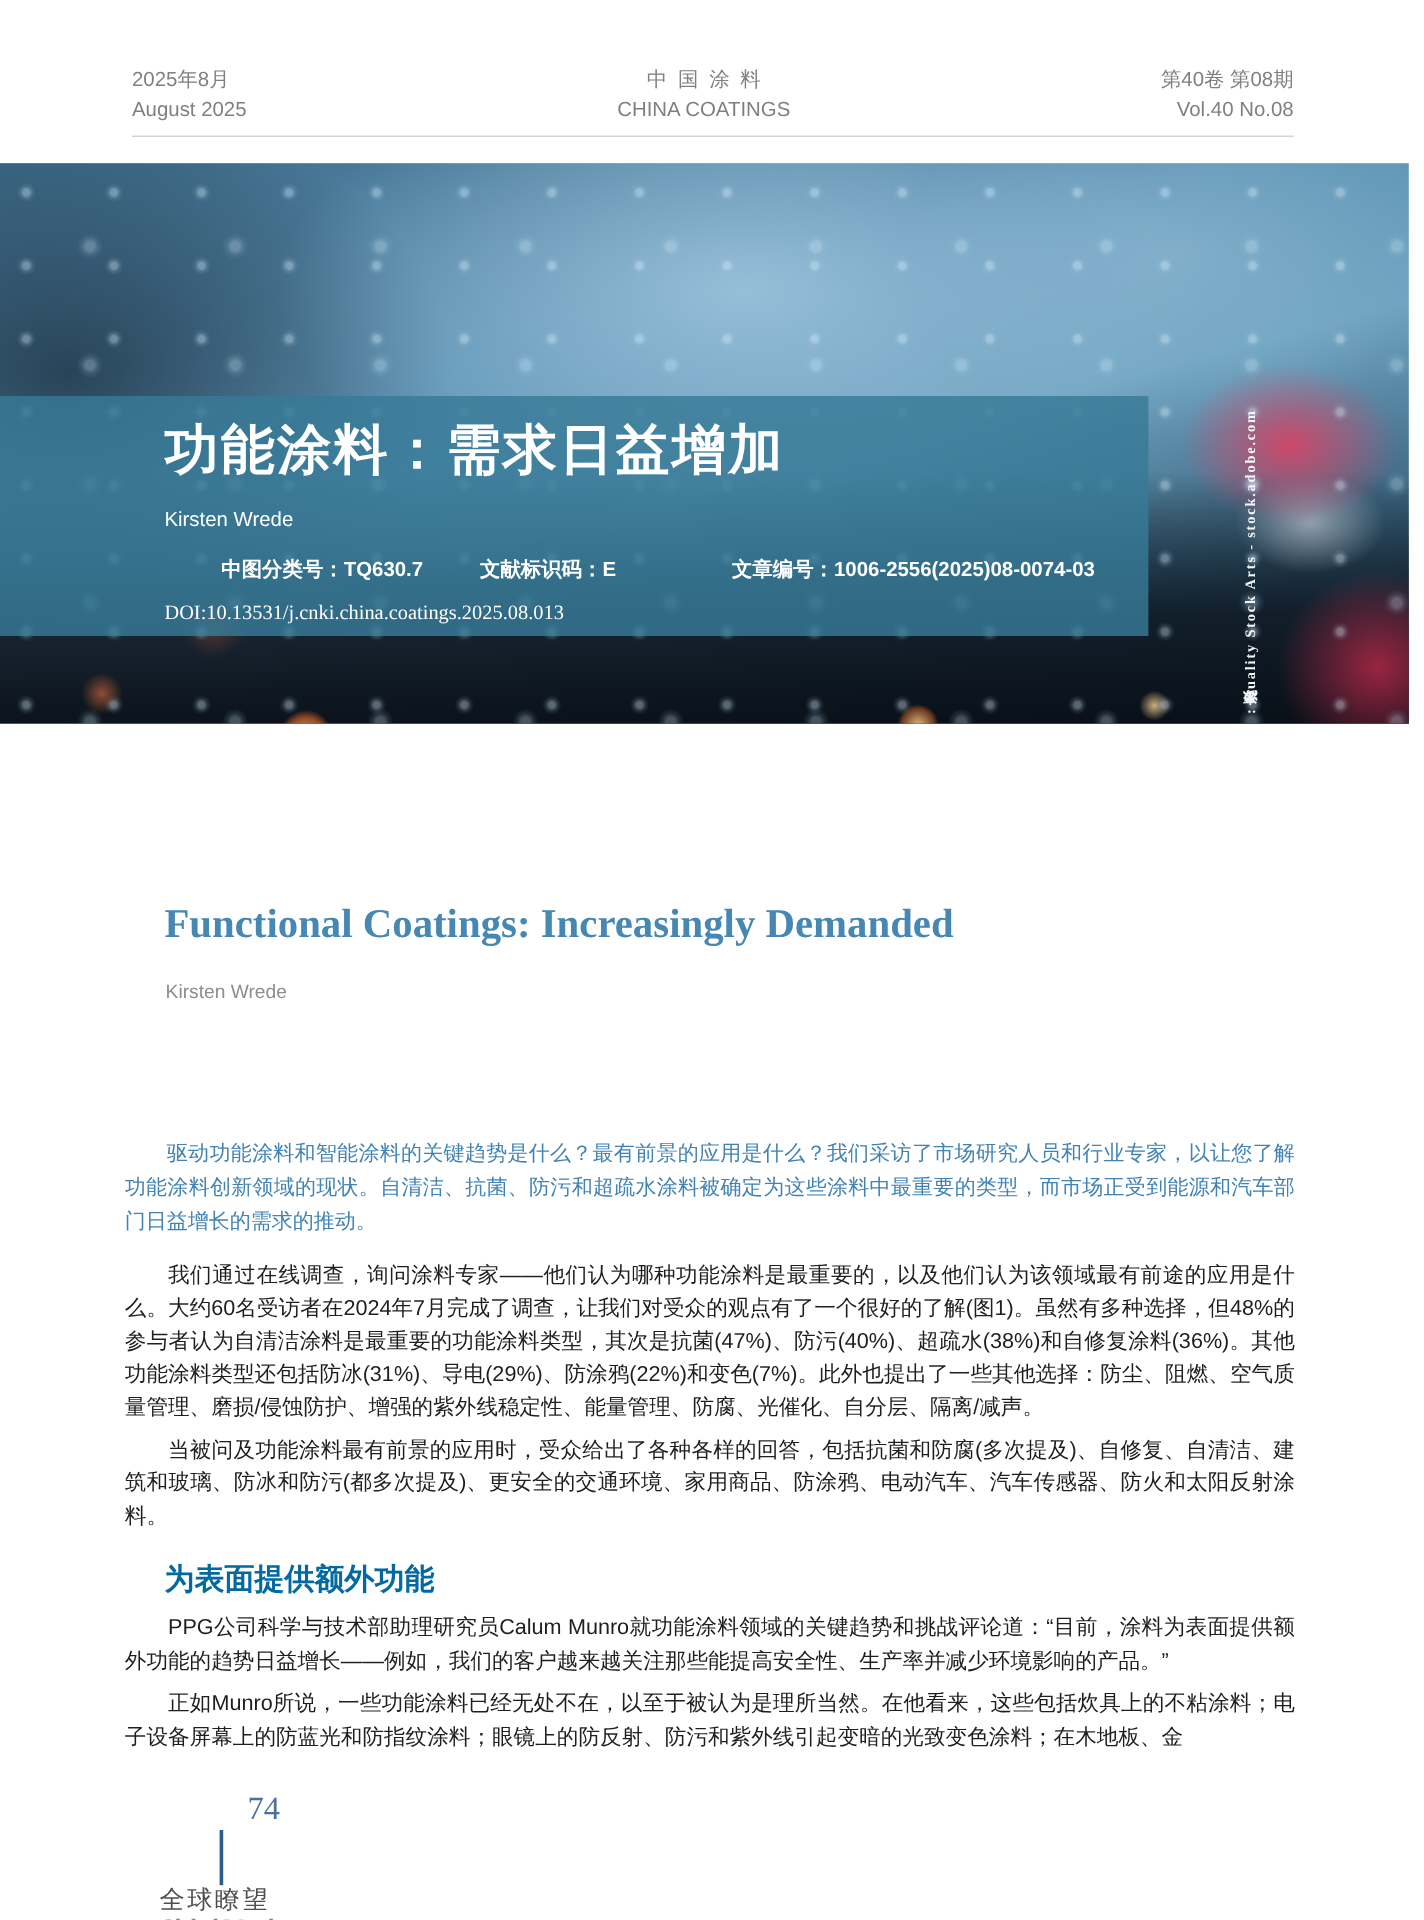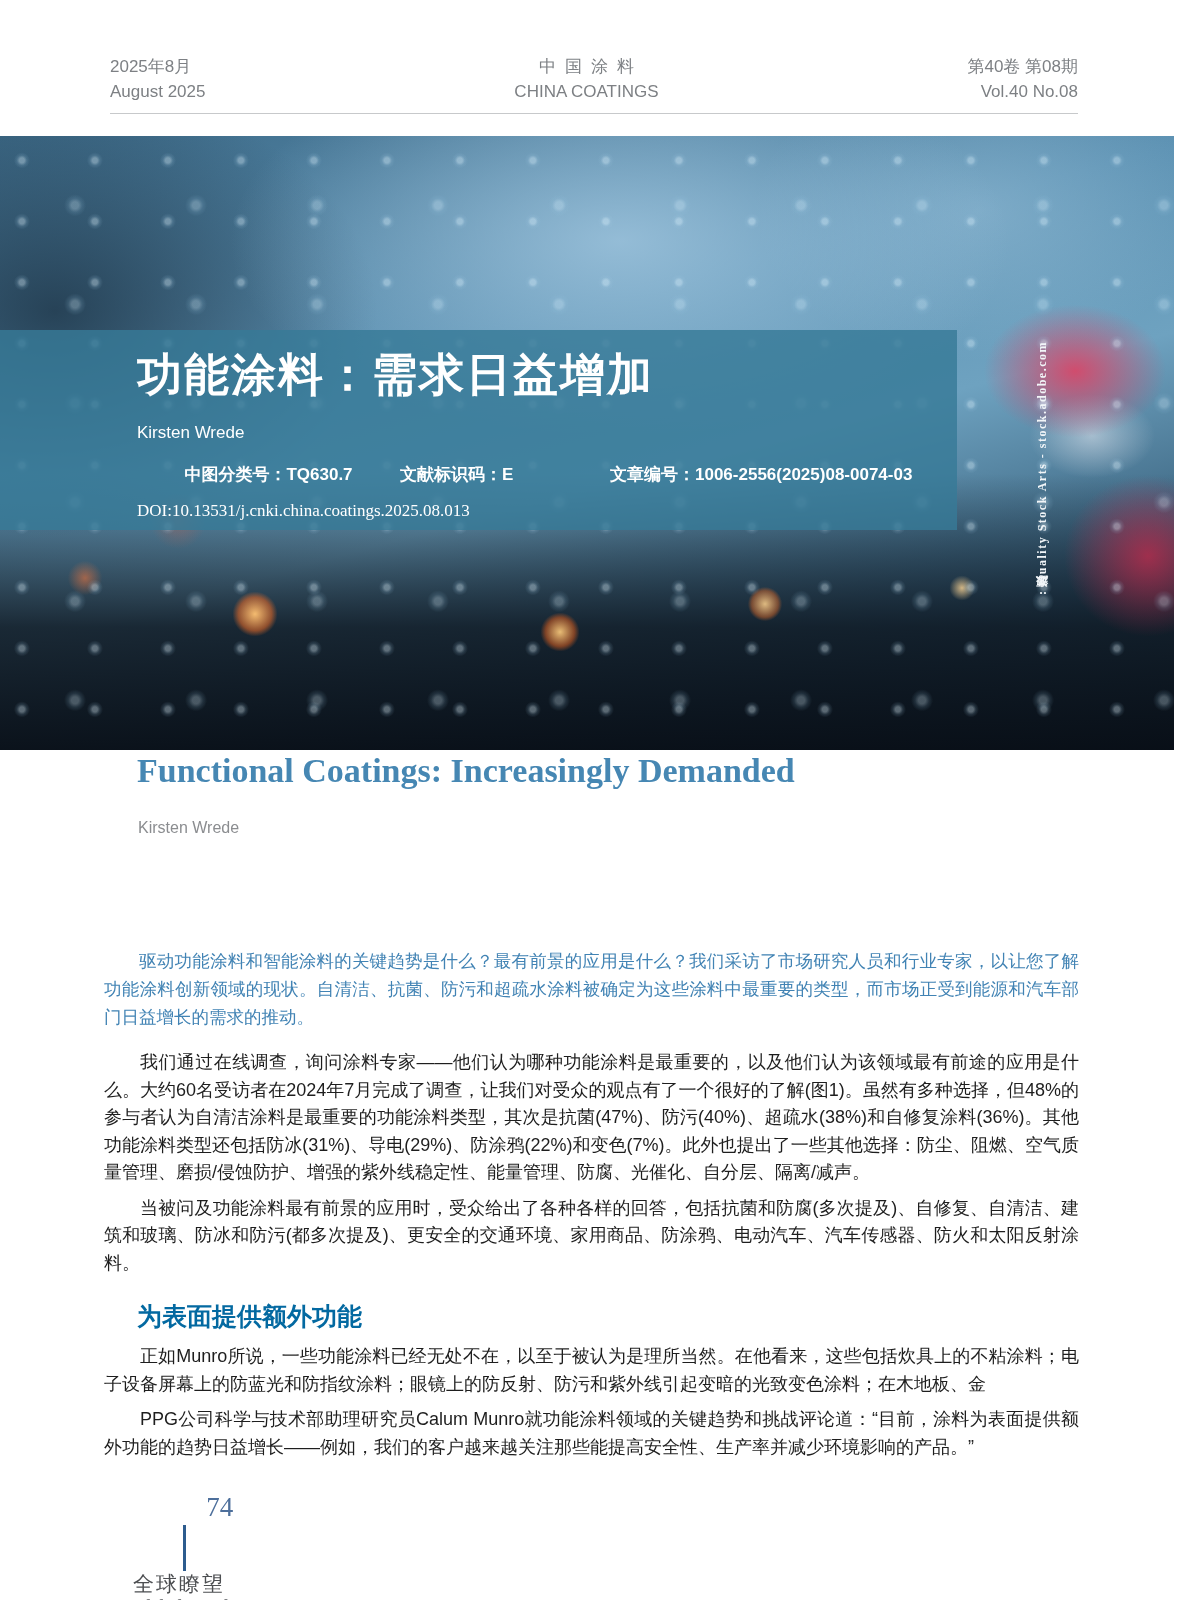--- a/index.html
+++ b/index.html
@@ -9,21 +9,21 @@
 
   
   .masthead{position:absolute;top:54px;left:110px;width:968px;display:flex;
             justify-content:space-between;color:#7d8084;font-size:17px;line-height:25px;}
   .mh-center{text-align:center;}
   .mh-right{text-align:right;}
   .journal-cn{letter-spacing:9px;text-indent:9px;}
   .rule{position:absolute;top:113px;left:110px;width:968px;height:1px;background:#c7c9cb;}
 
   
-  .hero{position:absolute;top:136px;left:0;width:1174px;height:614px;margin:0;overflow:hidden;
+  .hero{position:absolute;top:136px;left:0;width:1174px;height:467px;margin:0;overflow:hidden;
     background-image:
       radial-gradient(circle 30px at 255px 478px, rgba(255,195,115,.95), rgba(240,110,40,.55) 55%, transparent 75%),
       radial-gradient(circle 26px at 560px 496px, rgba(255,205,125,.9), rgba(235,100,30,.5) 55%, transparent 75%),
       radial-gradient(circle 22px at 765px 468px, rgba(255,210,140,.85), rgba(230,110,40,.45) 60%, transparent 78%),
       radial-gradient(circle 18px at 962px 452px, rgba(255,215,150,.8), transparent 70%),
       radial-gradient(circle 24px at 85px 442px, rgba(250,120,60,.55), transparent 72%),
       radial-gradient(circle 40px at 178px 385px, rgba(230,90,60,.30), transparent 70%),
       radial-gradient(ellipse 130px 95px at 1075px 235px, rgba(226,62,96,.85), transparent 70%),
       radial-gradient(ellipse 120px 115px at 1148px 420px, rgba(200,42,76,.75), transparent 70%),
       radial-gradient(ellipse 90px 60px at 1092px 300px, rgba(240,240,246,.5), transparent 70%),
@@ -110,22 +110,22 @@
     <div class="hero-credit">来源: Quality Stock Arts - stock.adobe.com</div>
   </figure>
 
   <main class="article">
     <h2 class="title-en">Functional Coatings: Increasingly Demanded</h2>
     <div class="article-author">Kirsten Wrede</div>
     <p class="abstract">驱动功能涂料和智能涂料的关键趋势是什么？最有前景的应用是什么？我们采访了市场研究人员和行业专家，以让您了解功能涂料创新领域的现状。自清洁、抗菌、防污和超疏水涂料被确定为这些涂料中最重要的类型，而市场正受到能源和汽车部门日益增长的需求的推动。</p>
     <p class="body-p first">我们通过在线调查，询问涂料专家——他们认为哪种功能涂料是最重要的，以及他们认为该领域最有前途的应用是什么。大约60名受访者在2024年7月完成了调查，让我们对受众的观点有了一个很好的了解(图1)。虽然有多种选择，但48%的参与者认为自清洁涂料是最重要的功能涂料类型，其次是抗菌(47%)、防污(40%)、超疏水(38%)和自修复涂料(36%)。其他功能涂料类型还包括防冰(31%)、导电(29%)、防涂鸦(22%)和变色(7%)。此外也提出了一些其他选择：防尘、阻燃、空气质量管理、磨损/侵蚀防护、增强的紫外线稳定性、能量管理、防腐、光催化、自分层、隔离/减声。</p>
     <p class="body-p">当被问及功能涂料最有前景的应用时，受众给出了各种各样的回答，包括抗菌和防腐(多次提及)、自修复、自清洁、建筑和玻璃、防冰和防污(都多次提及)、更安全的交通环境、家用商品、防涂鸦、电动汽车、汽车传感器、防火和太阳反射涂料。</p>
     <h3 class="section-heading">为表面提供额外功能</h3>
+    <p class="body-p">PPG公司科学与技术部助理研究员Calum Munro就功能涂料领域的关键趋势和挑战评论道：“目前，涂料为表面提供额外功能的趋势日益增长——例如，我们的客户越来越关注那些能提高安全性、生产率并减少环境影响的产品。”</p>
     <p class="body-p">正如Munro所说，一些功能涂料已经无处不在，以至于被认为是理所当然。在他看来，这些包括炊具上的不粘涂料；电子设备屏幕上的防蓝光和防指纹涂料；眼镜上的防反射、防污和紫外线引起变暗的光致变色涂料；在木地板、金</p>
-    <p class="body-p">PPG公司科学与技术部助理研究员Calum Munro就功能涂料领域的关键趋势和挑战评论道：“目前，涂料为表面提供额外功能的趋势日益增长——例如，我们的客户越来越关注那些能提高安全性、生产率并减少环境影响的产品。”</p>
   </main>
 
   <footer class="pfooter">
     <span class="pnum">74</span>
     <span class="fbar"></span>
     <span class="fcol">
       <span class="fcn">全球瞭望</span>
       <span class="fen">Global Watch</span>
     </span>
   </footer>

